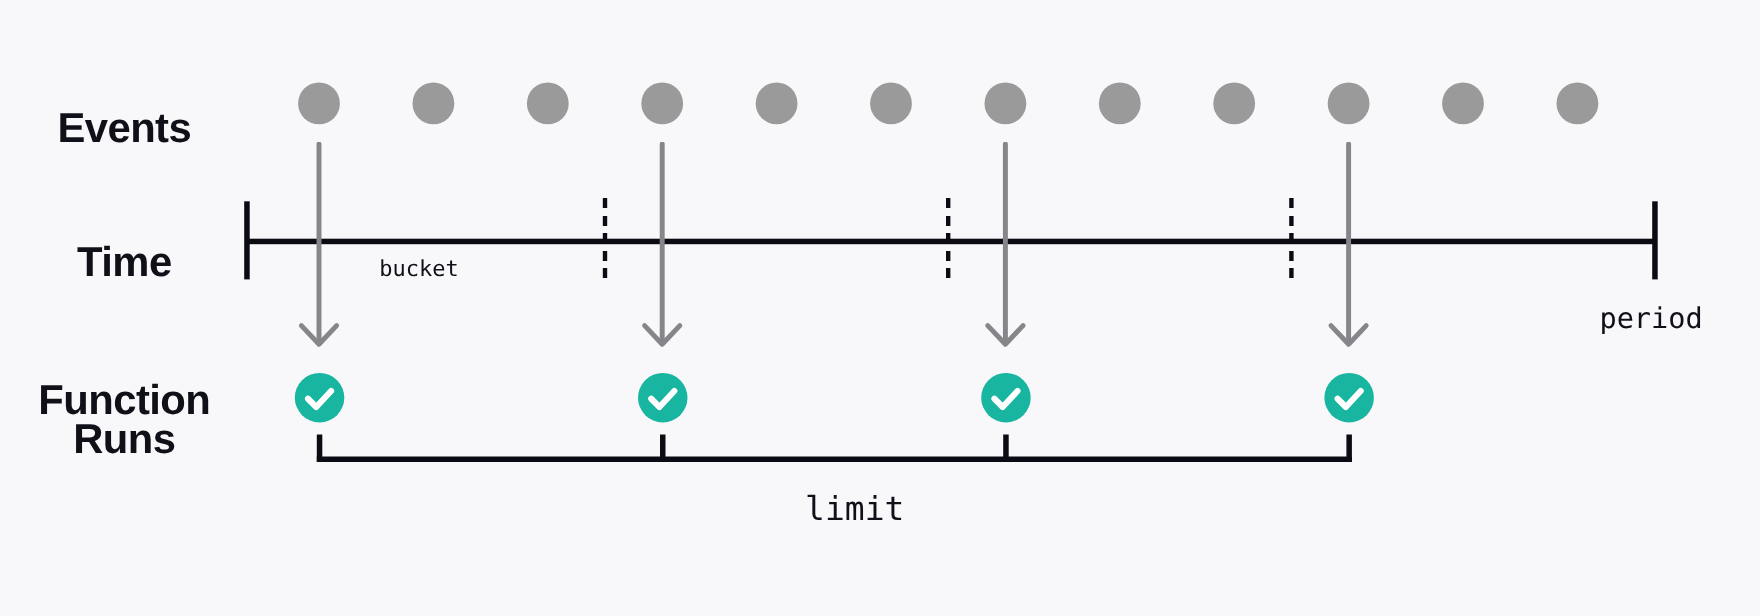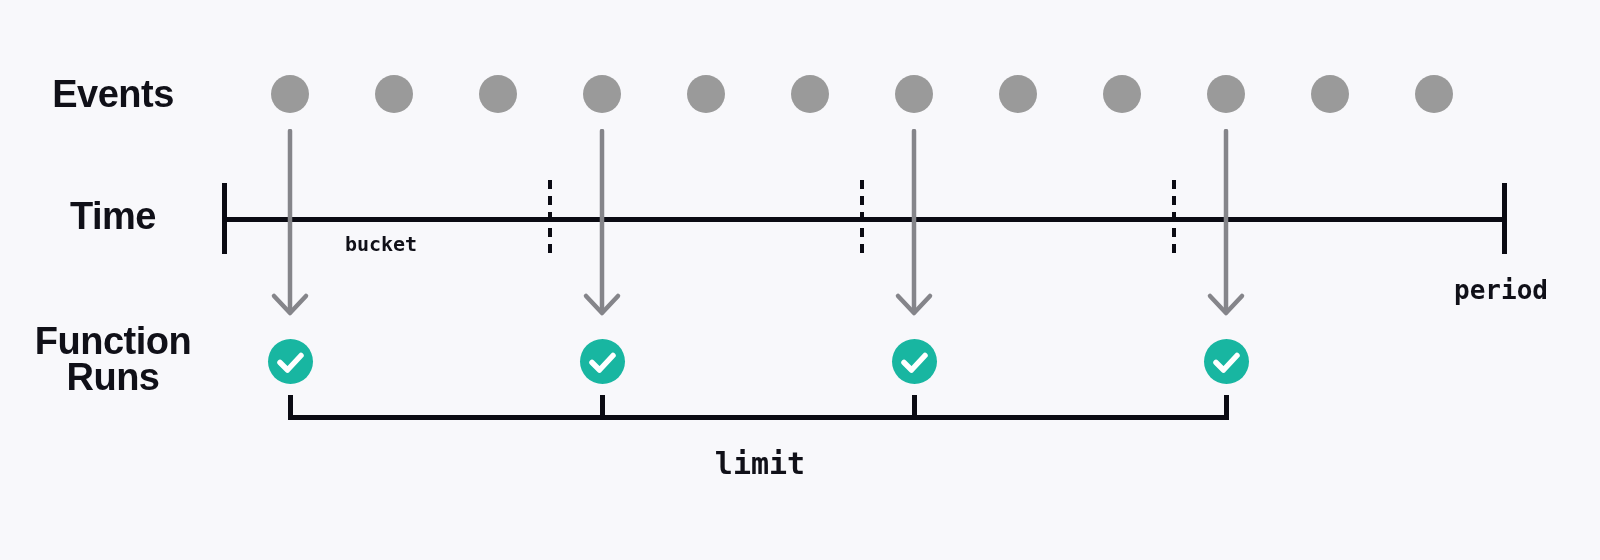--- a/index.html
+++ b/index.html
@@ -1,21 +1,21 @@
 <!DOCTYPE html>
 <html style="--bg: #f8f8fb; --text: #101018; --line: #0b0b13; --dot: #9a9a9a; --teal: #18b6a1;"><head>
 <meta charset="utf-8">
 <style>
   html,body{margin:0;padding:0;background:#f8f8fb;}
   .canvas{position:relative;width:1600px;height:560px;background:var(--bg);
           font-family:"Liberation Sans",sans-serif;overflow:hidden;}
   .row-label{position:absolute;left:5px;width:216px;text-align:center;
              font-weight:700;font-size:38px;line-height:36px;letter-spacing:-0.5px;
-             color:var(--text);}
-  .mono{position:absolute;font-family:"DejaVu Sans Mono",monospace;font-weight:700;
+             color:var(--text);margin-top:23px;}
+  .mono{position:absolute;font-family:"DejaVu Sans Mono",monospace;font-weight:400;
         color:var(--text);text-align:center;line-height:1;}
   .dot{position:absolute;border-radius:50%;background:var(--dot);}
   .arrow{position:absolute;}
   .hline,.tick,.bar,.stub{position:absolute;background:var(--line);}
   .divider{position:absolute;width:4px;
            background:repeating-linear-gradient(to bottom,var(--line) 0 9px,transparent 9px 16px);}
   .run{position:absolute;border-radius:50%;background:var(--teal);
        display:flex;align-items:center;justify-content:center;}
 </style>
 </head>
@@ -103,14 +103,14 @@
     </div>
 
   <div>
       <div class="bar" style="left: 287.5px; top: 415px; width: 941px; height: 5px;"></div>
       <div class="stub" style="left: 287.5px; top: 395px; width: 5px; height: 25px;"></div>
       <div class="stub" style="left: 599.5px; top: 395px; width: 5px; height: 25px;"></div>
       <div class="stub" style="left: 911.5px; top: 395px; width: 5px; height: 25px;"></div>
       <div class="stub" style="left: 1223.5px; top: 395px; width: 5px; height: 25px;"></div>
     </div>
 
-  <div class="mono" style="top:449px;left:660px;width:200px;font-size:30px">limit</div>
+  <div class="mono" style="top:449px;left:677px;width:200px;font-size:30px">limit</div>
 </div>
 
 </body></html>

